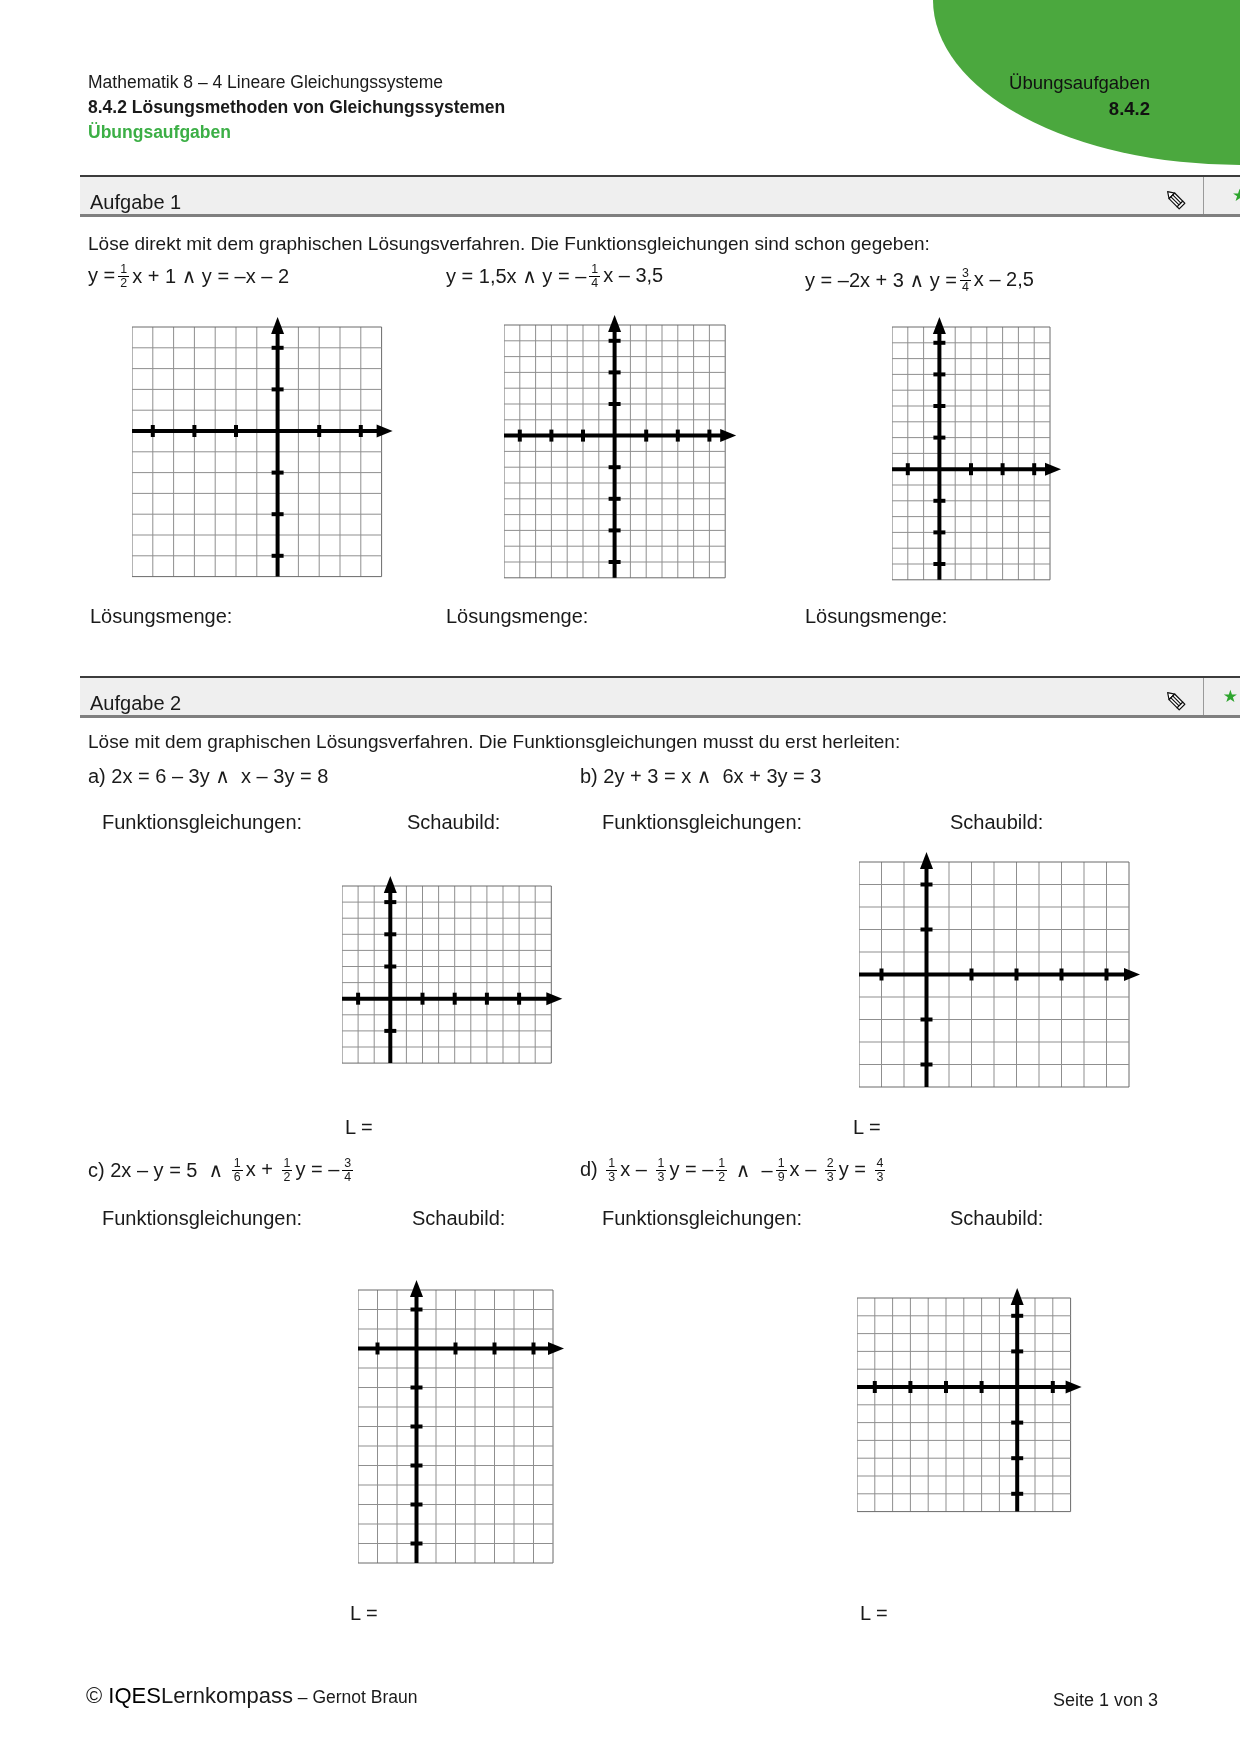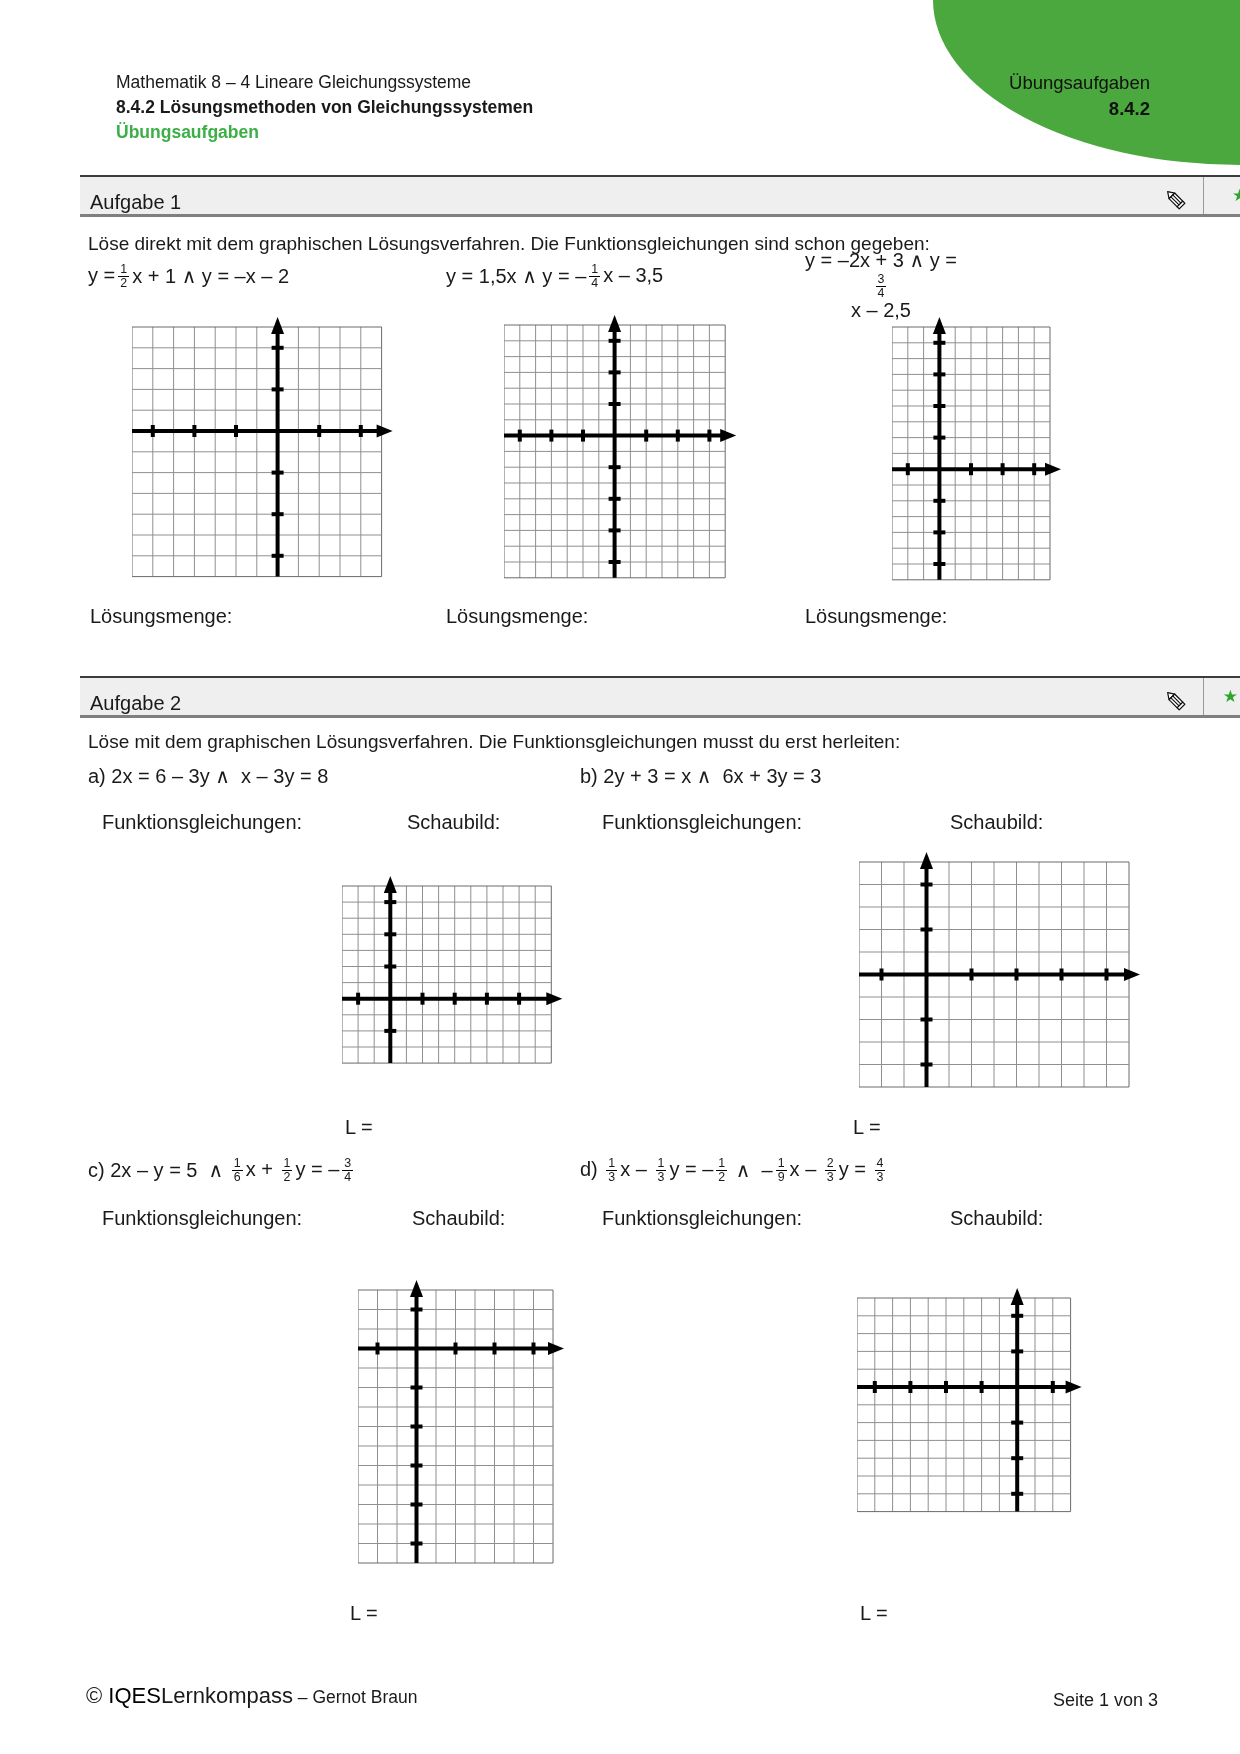--- a/index.html
+++ b/index.html
@@ -5,21 +5,21 @@
   html,body{margin:0;padding:0;background:#ffffff;}
   #page{position:relative;width:1240px;height:1754px;background:#fff;overflow:hidden;
         font-family:"Liberation Sans", sans-serif;color:#1a1a1a;}
   
   #badge{position:absolute;top:0;right:0;width:307px;height:165px;
          border-bottom-left-radius:307px 165px;}
   #badge .btxt{position:absolute;top:70px;right:90px;text-align:right;color:#111;
                font-size:18.5px;line-height:26px;}
   #badge .b2{font-weight:bold;}
   
-  #header{position:absolute;left:88px;top:70px;font-size:17.5px;line-height:25px;margin-left:28px;}
+  #header{position:absolute;left:88px;top:70px;font-size:17.5px;line-height:25px;}
   .hdr-bold{font-weight:bold;}
   .hdr-green{font-weight:bold;}
   
   .bar{position:absolute;left:80px;width:1198px;height:37px;background:#efefef;
        border-top:2px solid #3c3c3c;border-bottom:3px solid #7f7f7f;
        display:flex;align-items:flex-end;}
   .bar-title{font-size:20px;padding-left:10px;}
   .bar-pencil{margin-left:auto;margin-right:14px;height:30px;display:flex;align-items:center;}
   .bar-pencil svg{transform:rotate(45deg);}
   .bar-stars{width:74px;height:100%;border-left:1px solid #9a9a9a;display:flex;
@@ -69,21 +69,21 @@
         </g>
       </svg>
     </span>
     <span class="bar-stars" style="color: rgb(46, 165, 46);">★</span>
   </div>
 
   <div class="instr" style="left:88px;top:233px;">Löse direkt mit dem graphischen Lösungsverfahren. Die Funktionsgleichungen sind schon gegeben:</div>
 
   <div class="eq" style="left:88px;top:262px;"><span>y =</span><span class="frac"><span class="fn">1</span><span class="fd">2</span></span><span>x + 1 ∧ y = –x – 2</span></div>
   <div class="eq" style="left:446px;top:262px;"><span>y = 1,5x ∧ y = –</span><span class="frac"><span class="fn">1</span><span class="fd">4</span></span><span>x – 3,5</span></div>
-  <div class="eq" style="left:805px;top:248px;flex-direction:column;"><span>y = –2x + 3 ∧ y =</span><span class="frac"><span class="fn">3</span><span class="fd">4</span></span><span>x – 2,5</span></div>
+  <div class="eq" style="left:805px;top:266px;"><span>y = –2x + 3 ∧ y =</span><span class="frac"><span class="fn">3</span><span class="fd">4</span></span><span>x – 2,5</span></div>
 
   <div class="gridbox" style="left:132px;top:317px;"><svg width="261.6" height="260.6" xmlns="http://www.w3.org/2000/svg">
         <line x1="0" y1="10" x2="0" y2="259.6" stroke="#6a6a6a" stroke-width="1"></line>
         <line x1="20.8" y1="10" x2="20.8" y2="259.6" stroke="#8f8f8f" stroke-width="1"></line>
         <line x1="41.6" y1="10" x2="41.6" y2="259.6" stroke="#8f8f8f" stroke-width="1"></line>
         <line x1="62.400000000000006" y1="10" x2="62.400000000000006" y2="259.6" stroke="#8f8f8f" stroke-width="1"></line>
         <line x1="83.2" y1="10" x2="83.2" y2="259.6" stroke="#8f8f8f" stroke-width="1"></line>
         <line x1="104" y1="10" x2="104" y2="259.6" stroke="#8f8f8f" stroke-width="1"></line>
         <line x1="124.80000000000001" y1="10" x2="124.80000000000001" y2="259.6" stroke="#8f8f8f" stroke-width="1"></line>
         <line x1="145.6" y1="10" x2="145.6" y2="259.6" stroke="#8f8f8f" stroke-width="1"></line>

